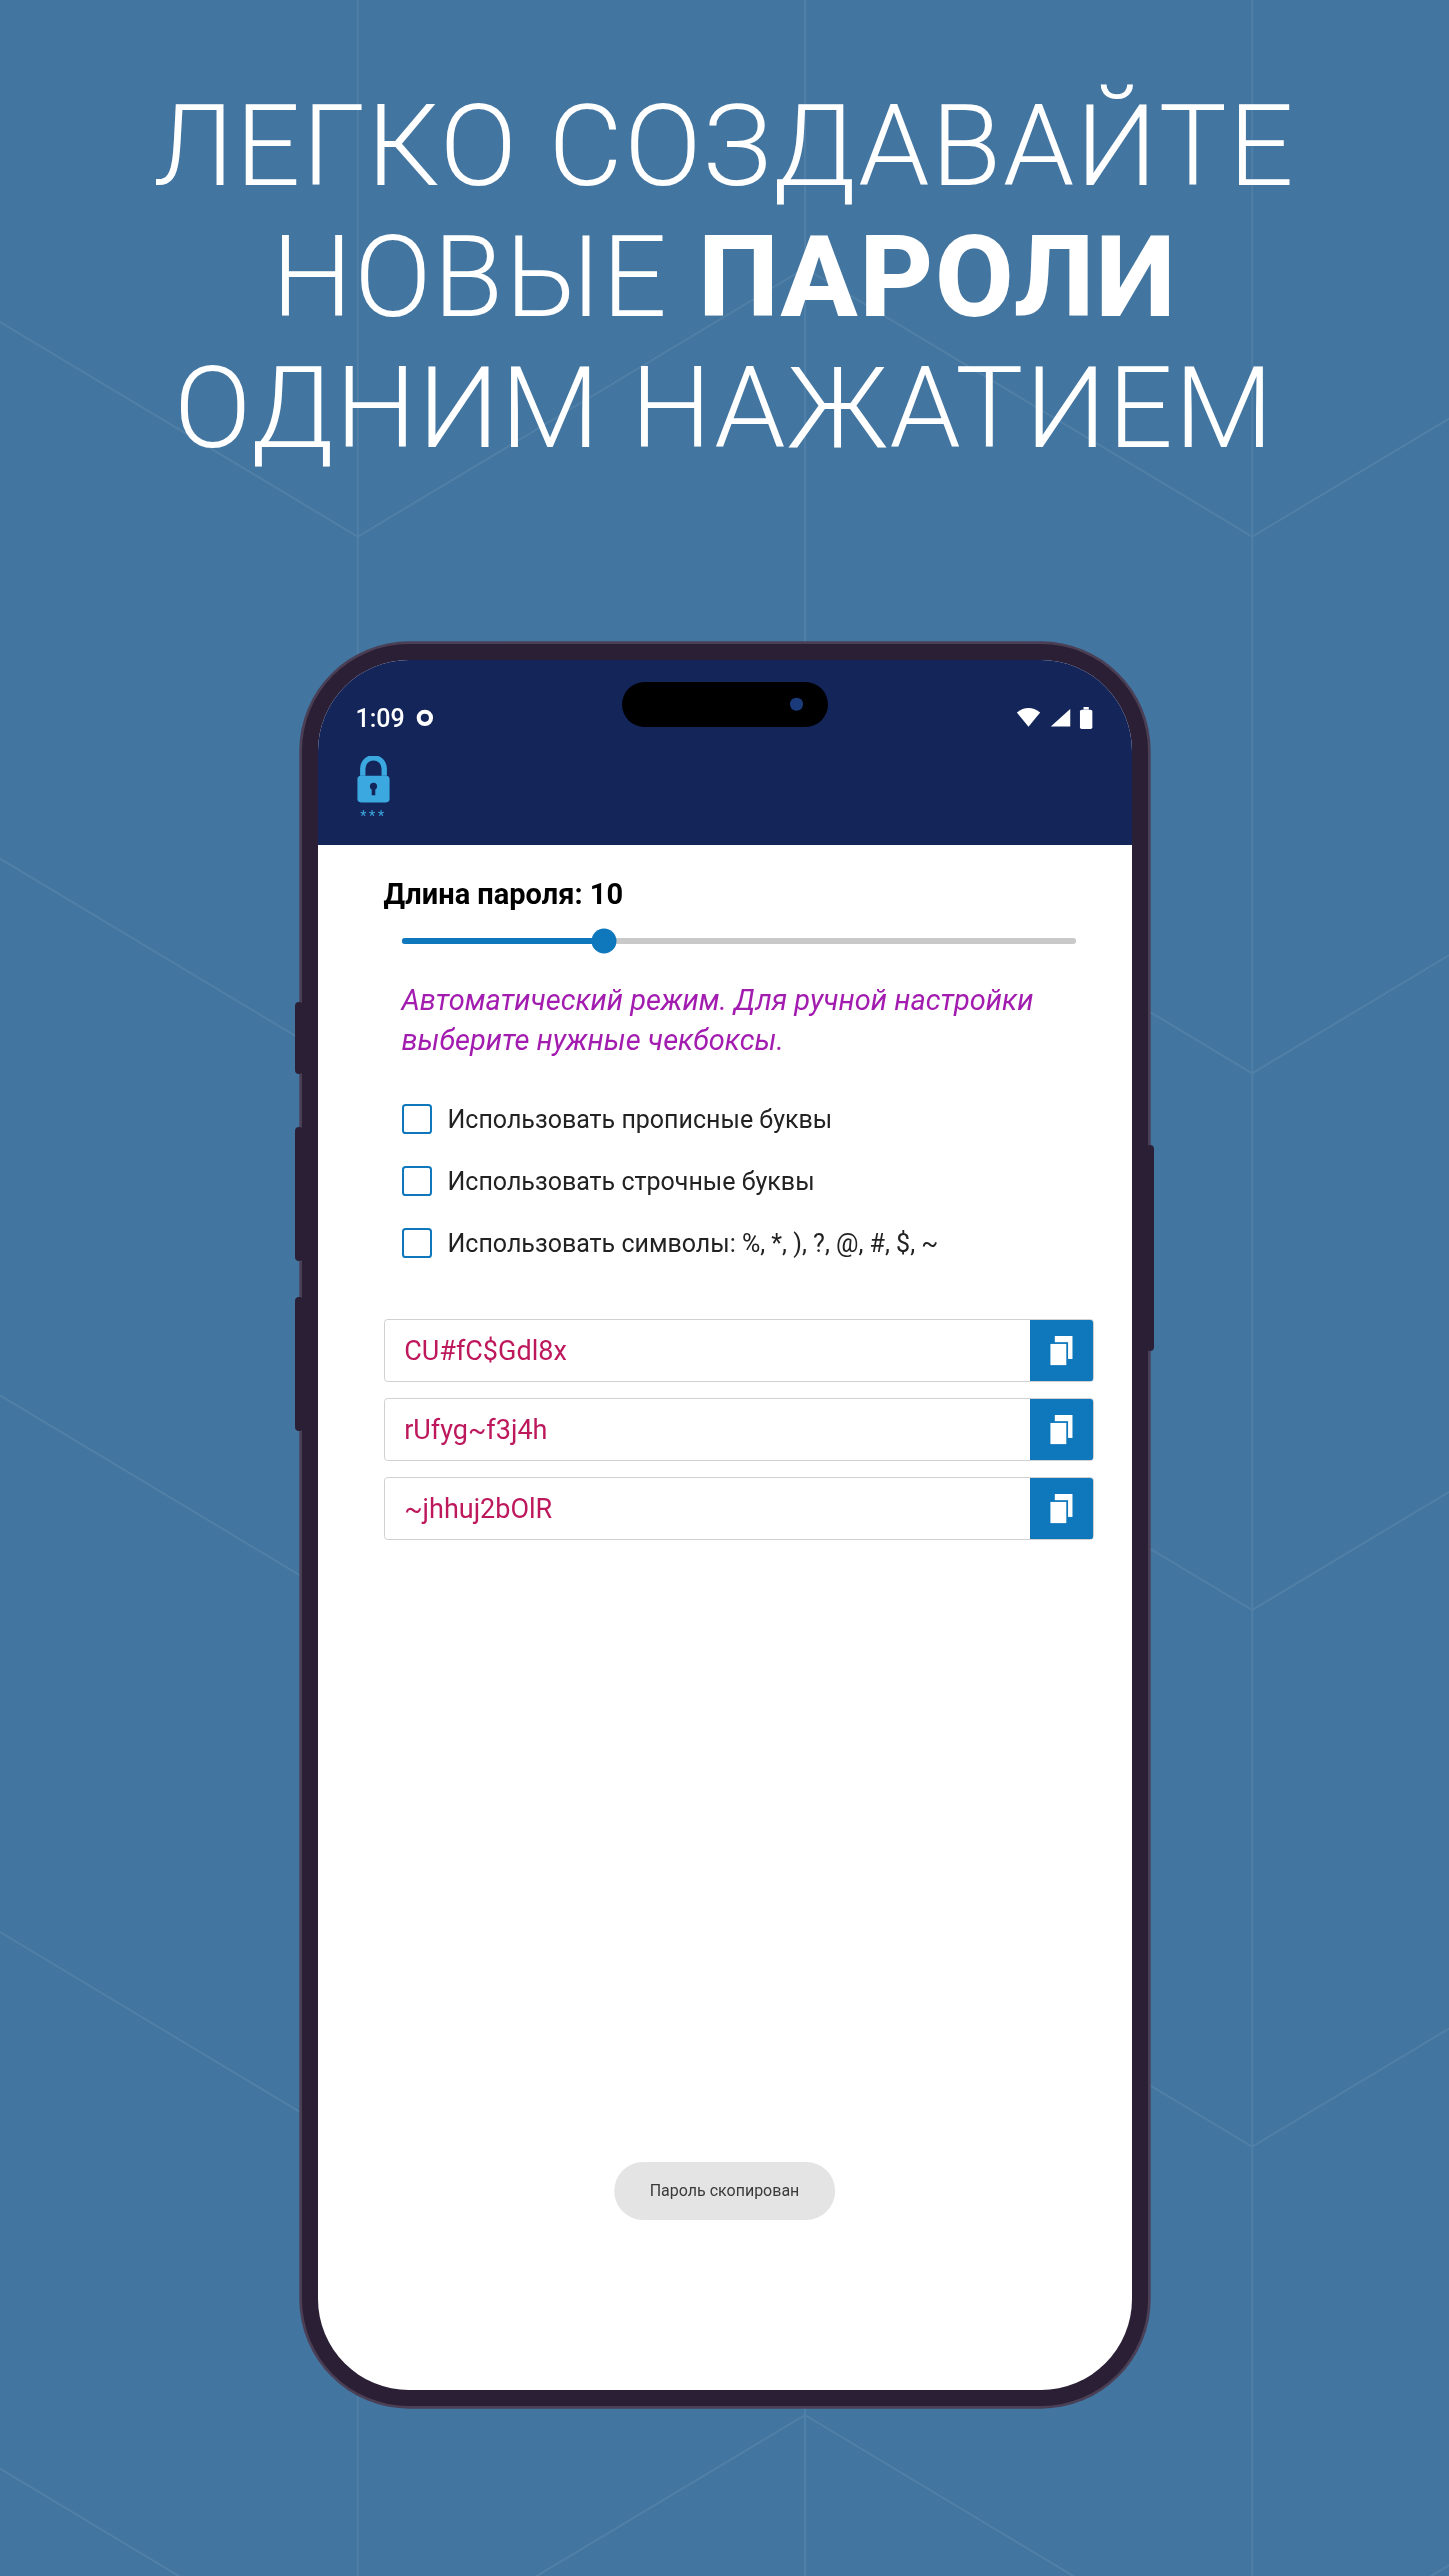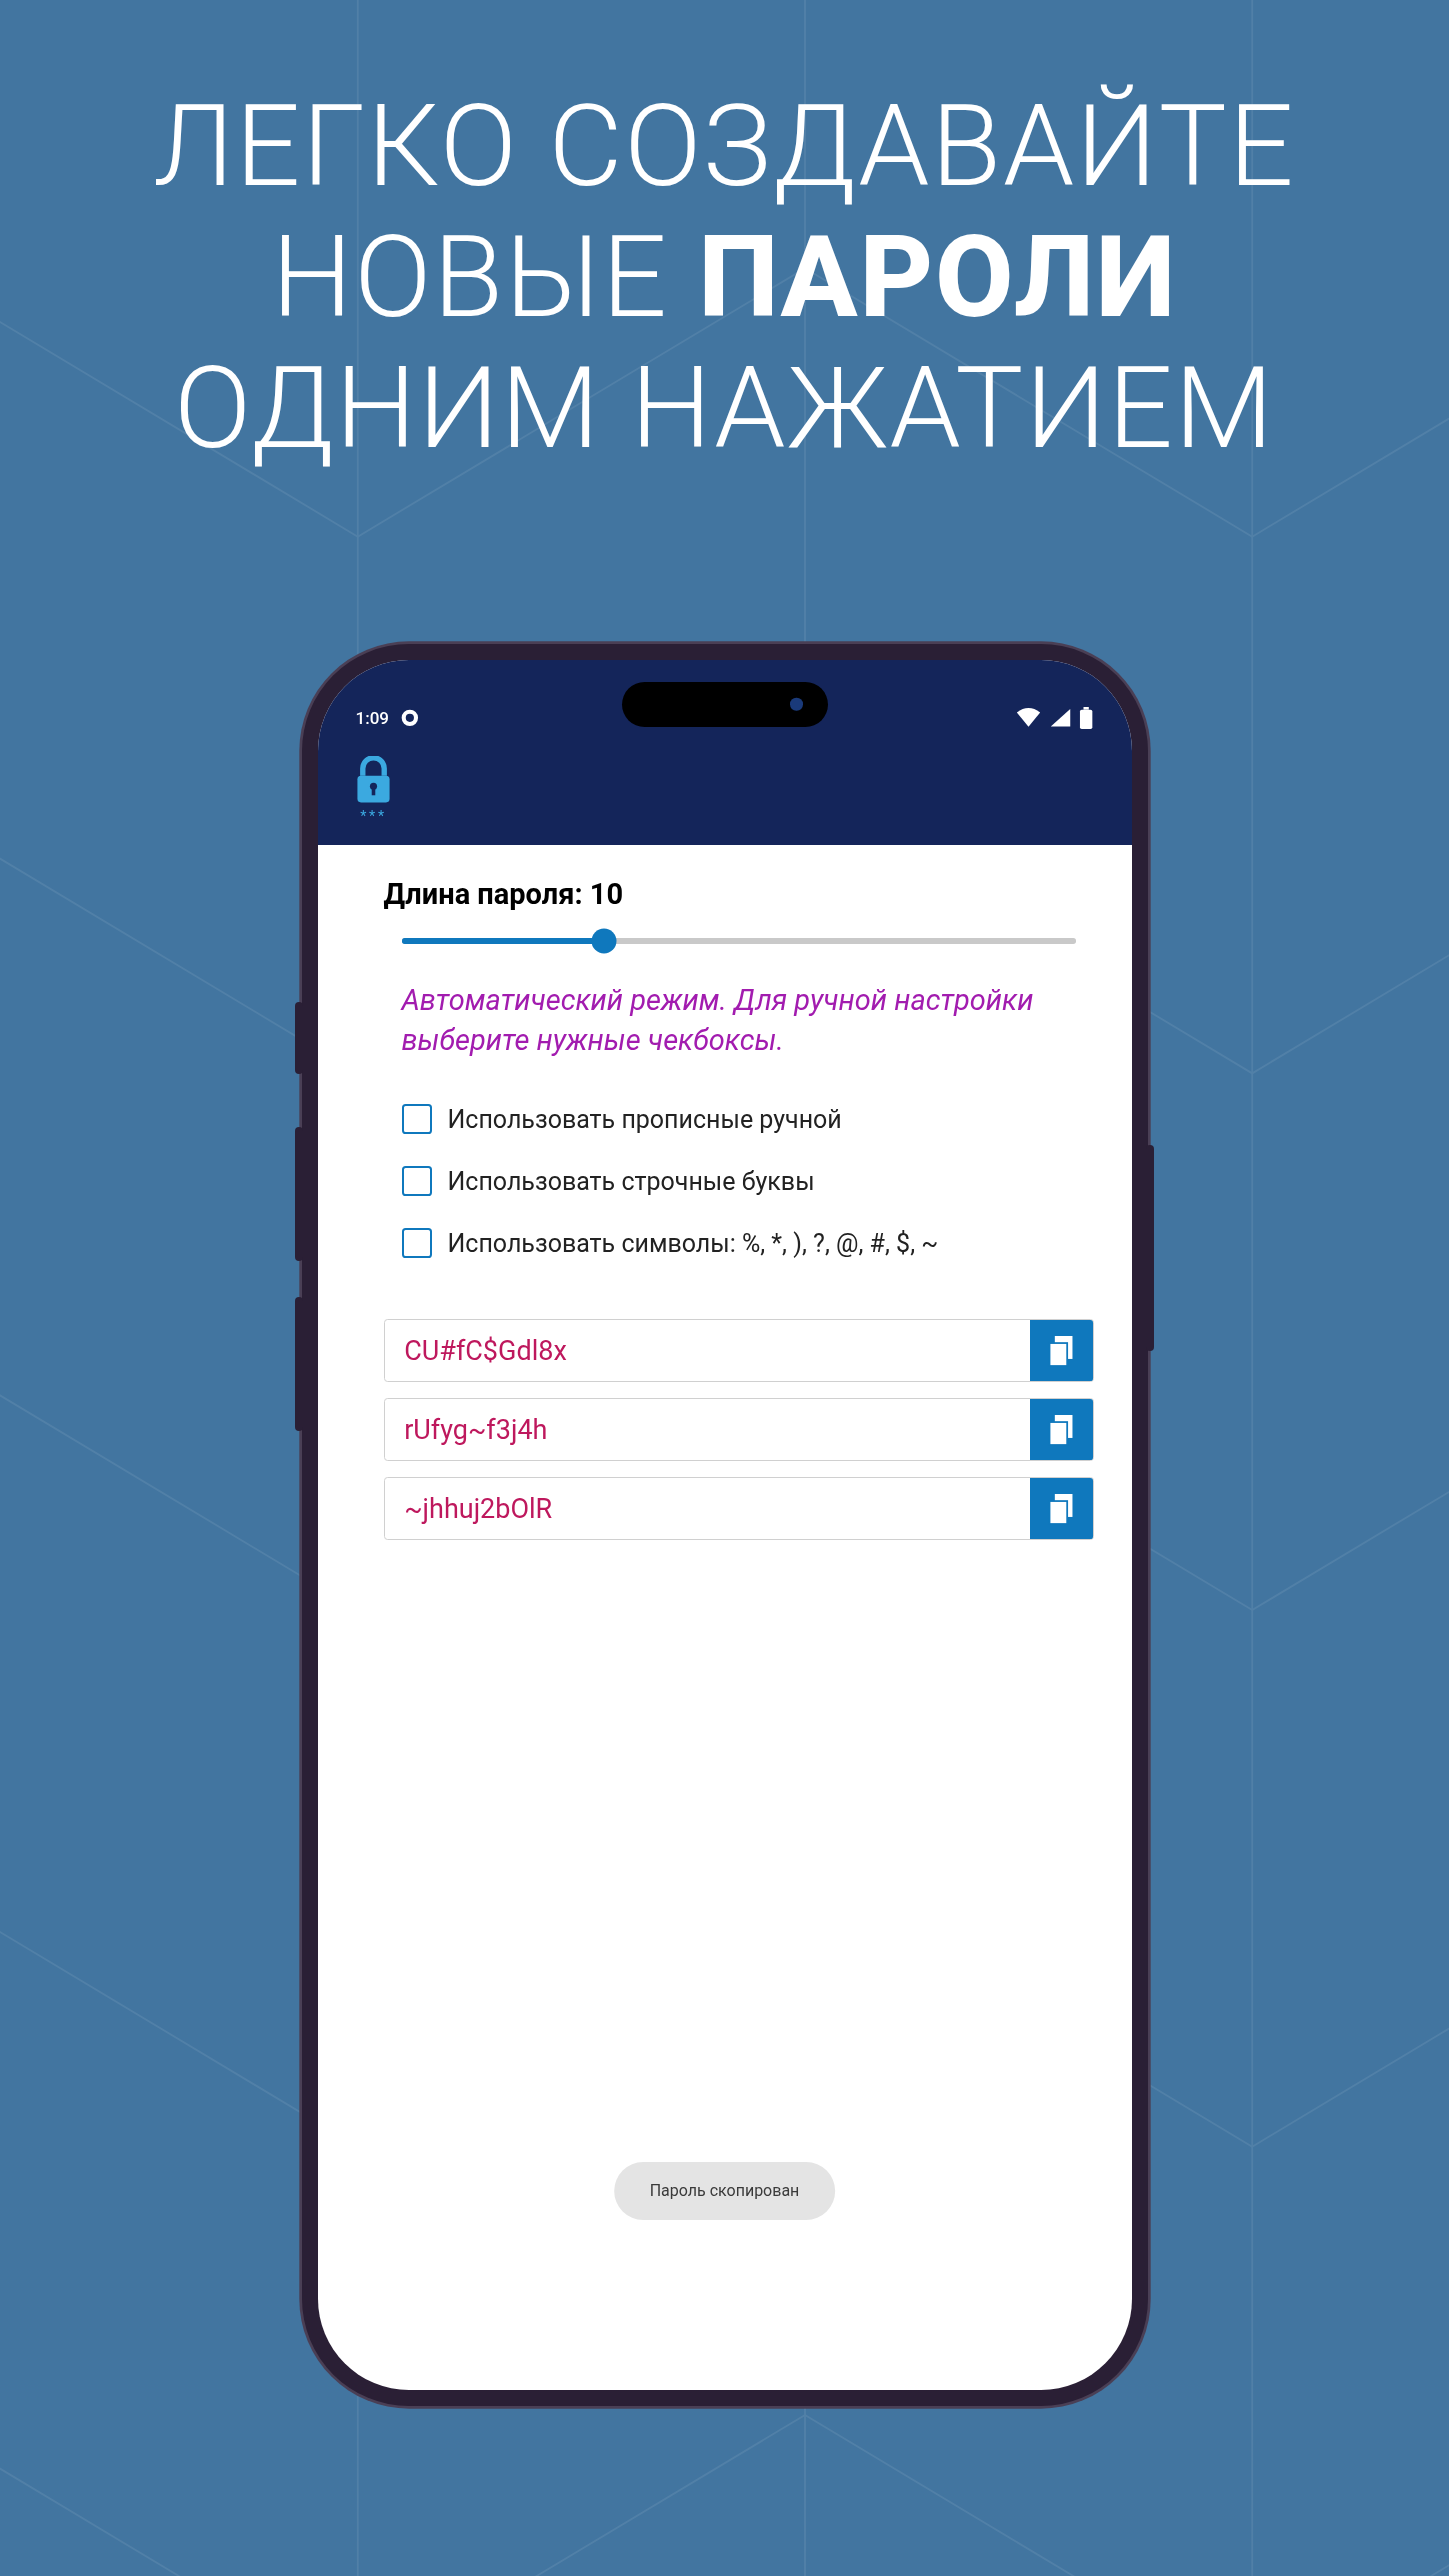--- a/index.html
+++ b/index.html
@@ -69,21 +69,21 @@
     background:#1a3a7a;
   }
   .status-bar {
     height: 89px;
     background: #14255a;
     display: flex;
     align-items: center;
     justify-content: space-between;
     padding: 27px 38px 0;
     color: #fff;
-    font-size: 17px;
+    font-size: 25px;
     font-weight: 500;
   }
   .status-left { display:flex; align-items:center; gap:10.7px;}
   .status-right { display:flex; align-items:center; gap:7.2px;}
   .app-header {
     background: #14255a;
     display: flex;
     align-items: center;
     gap: 23px;
     padding: 7.2px 29px 21.5px;
@@ -260,21 +260,21 @@
 
       <div class="slider-track">
         <div class="slider-fill"></div>
         <div class="slider-thumb"></div>
       </div>
 
       <div class="hint-text">Автоматический режим. Для ручной настройки выберите нужные чекбоксы.</div>
 
       <div class="checkbox-row">
         <div class="checkbox-box"></div>
-        <div class="checkbox-label">Использовать прописные ручной</div>
+        <div class="checkbox-label">Использовать прописные буквы</div>
       </div>
       <div class="checkbox-row">
         <div class="checkbox-box"></div>
         <div class="checkbox-label">Использовать строчные буквы</div>
       </div>
       <div class="checkbox-row">
         <div class="checkbox-box"></div>
         <div class="checkbox-label">Использовать символы: %, *, ), ?, @, #, $, ~</div>
       </div>
 

